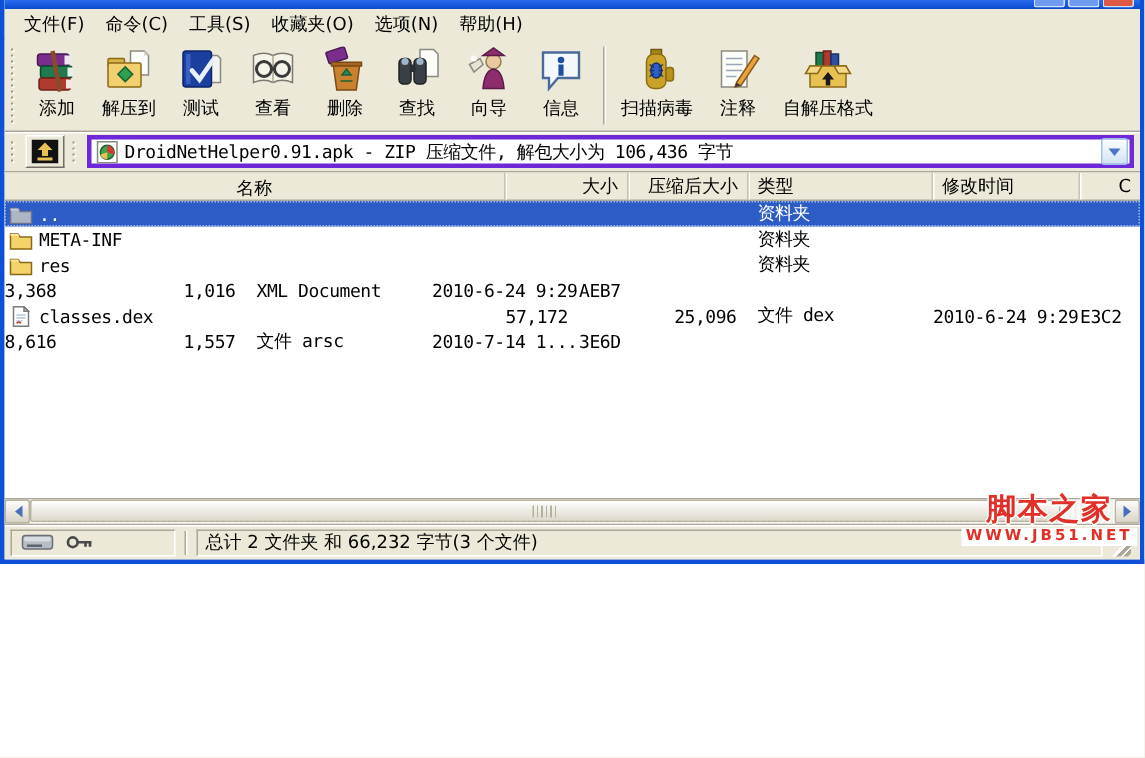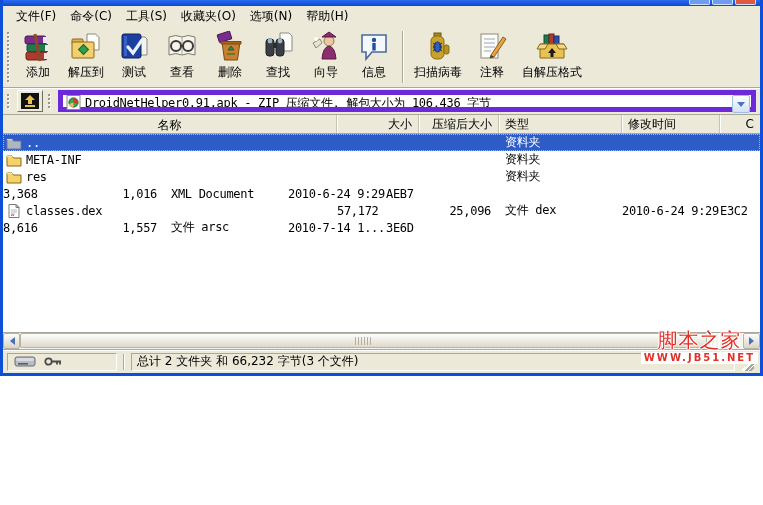--- a/index.html
+++ b/index.html
@@ -33,21 +33,21 @@
   .tb-btn .ticon{ width:32px; height:32px; display:block; }
   .tb-btn .tlabel{ margin-top:1px; white-space:nowrap; }
   .tb-sep{ width:2px; height:52px; margin:3px 4px 0; border-left:1px solid #ACA899; border-right:1px solid #fff; }
 
   
   .addressbar{ height:27px; flex:0 0 27px; display:flex; align-items:center; gap:3px; padding:2px 4px 2px 2px;
     border-bottom:1px solid #ACA899; box-shadow:0 1px 0 #fff; }
   .up-btn{ width:26px; height:22px; background:#ECE9D8; border:1px solid; border-color:#fff #716F64 #716F64 #fff;
     display:flex; align-items:center; justify-content:center; cursor:default; }
   .up-btn .upicon{ width:18px; height:16px; display:block; }
-  .combobox{ flex:1; height:22px; background:#fff; border:5px solid #6d28d9; display:flex; padding-left:3px; }
+  .combobox{ flex:1; height:22px; background:#fff; border:3px solid #6d28d9; display:flex; align-items:center; padding-left:3px; }
   .combo-icon{ width:15px; height:15px; flex:0 0 15px; display:block; }
   .combo-text{ flex:1; margin-left:4px; white-space:nowrap; overflow:hidden;
     font-family:"DejaVu Sans Mono","DejaVu Sans",monospace; letter-spacing:-0.3px; }
   .combo-drop{ width:18px; height:18px; margin:0 1px 0 2px; border:1px solid #9EBEE6; border-radius:2px;
     background:linear-gradient(180deg,#FDFEFF,#D2E2F6); display:flex; align-items:center; justify-content:center; cursor:default; }
   .chev-down{ width:0; height:0; border:4px solid transparent; border-top:5px solid #4A74C8; margin-top:4px; }
 
   
   .colheader{ height:19px; flex:0 0 19px; display:flex; background:#ECE9D8; border-bottom:1px solid #ACA899; }
   .hcell{ border-right:1px solid #C6C3B3; box-shadow:inset 1px 0 0 #fff; padding:2px 6px; white-space:nowrap;
@@ -93,21 +93,21 @@
   .sb-sep{ width:2px; height:16px; border-left:1px solid #ACA899; border-right:1px solid #fff; }
   .sb-totals{ flex:1 1 auto; height:18px; display:flex; align-items:center; padding:0 5px;
     border:1px solid; border-color:#ACA899 #fff #fff #ACA899; white-space:nowrap; overflow:hidden; }
   .sb-grip{ width:13px; height:13px; align-self:flex-end; margin-bottom:2px;
     background-image:linear-gradient(135deg, transparent 0 50%, #fff 50% 62%, #ACA899 62% 75%, transparent 75%),
       linear-gradient(135deg, transparent 0 70%, #fff 70% 80%, #ACA899 80% 92%, transparent 92%);
   }
 
   
   .watermark{ position:absolute; right:2px; bottom:9px; z-index:20; text-align:center; pointer-events:none; }
-  .wm-title{ font-size:20px; font-weight:normal; color:#E03028; line-height:20px; letter-spacing:1px;
+  .wm-title{ font-size:20px; font-weight:bold; color:#E03028; line-height:20px; letter-spacing:1px;
     text-shadow:-1px 0 #fff,1px 0 #fff,0 -1px #fff,0 1px #fff; }
   .wm-url{ display:inline-block; font-size:10px; font-weight:bold; color:#E03028; background:#fff;
     padding:0 3px; letter-spacing:2px; line-height:12px; }
 </style>
 </head>
 <body>
 
 <div class="window">
 
   <div class="title-strip">

